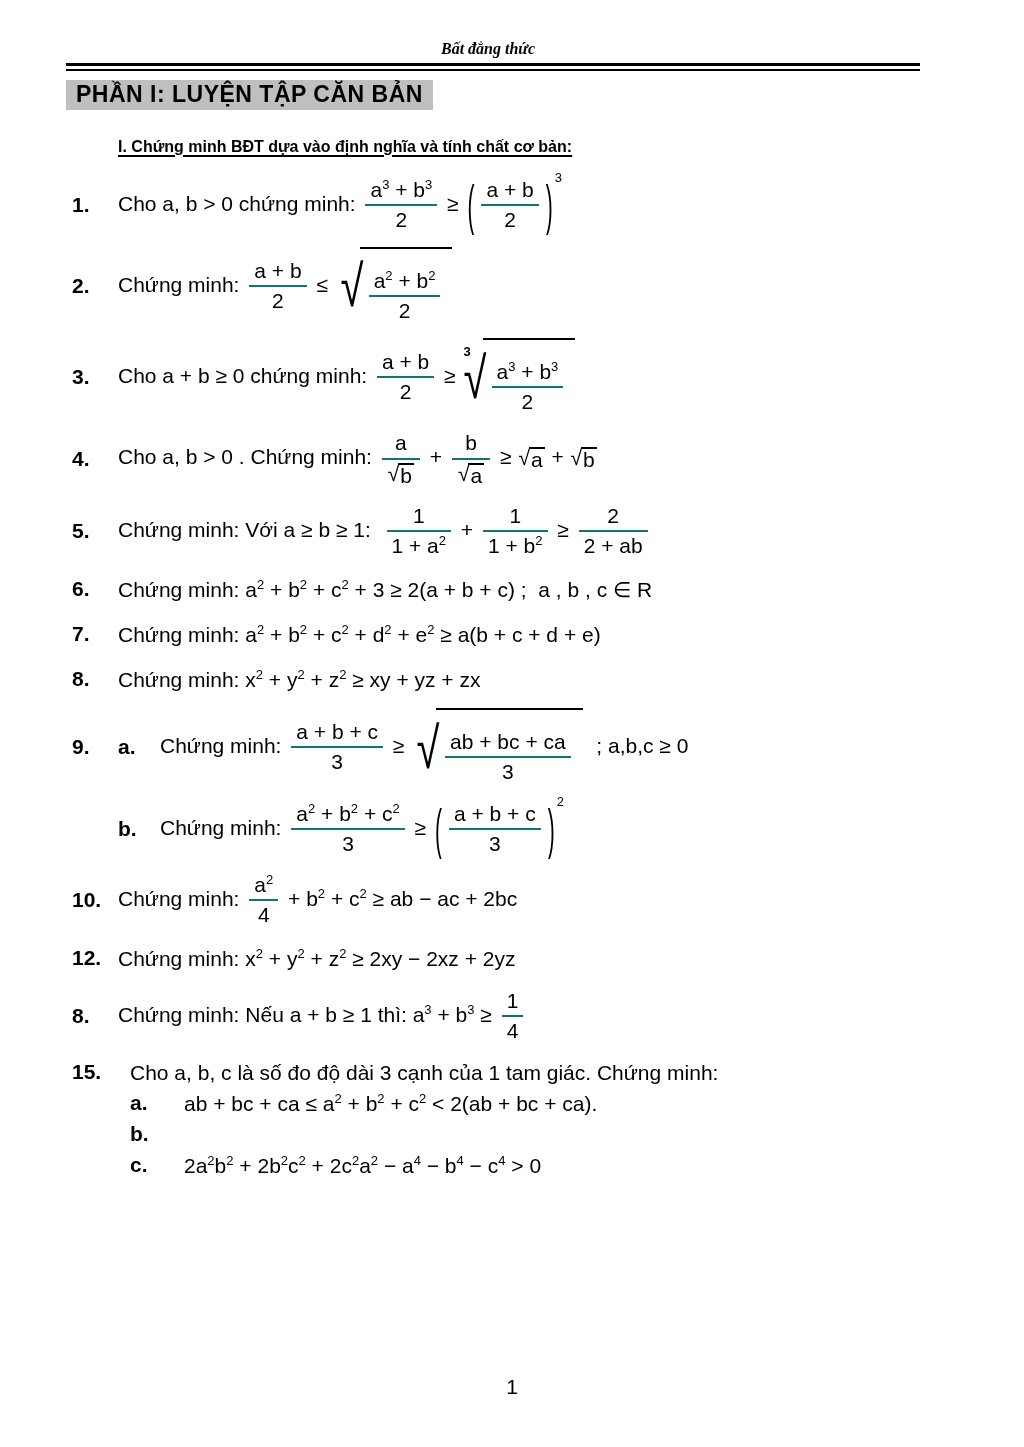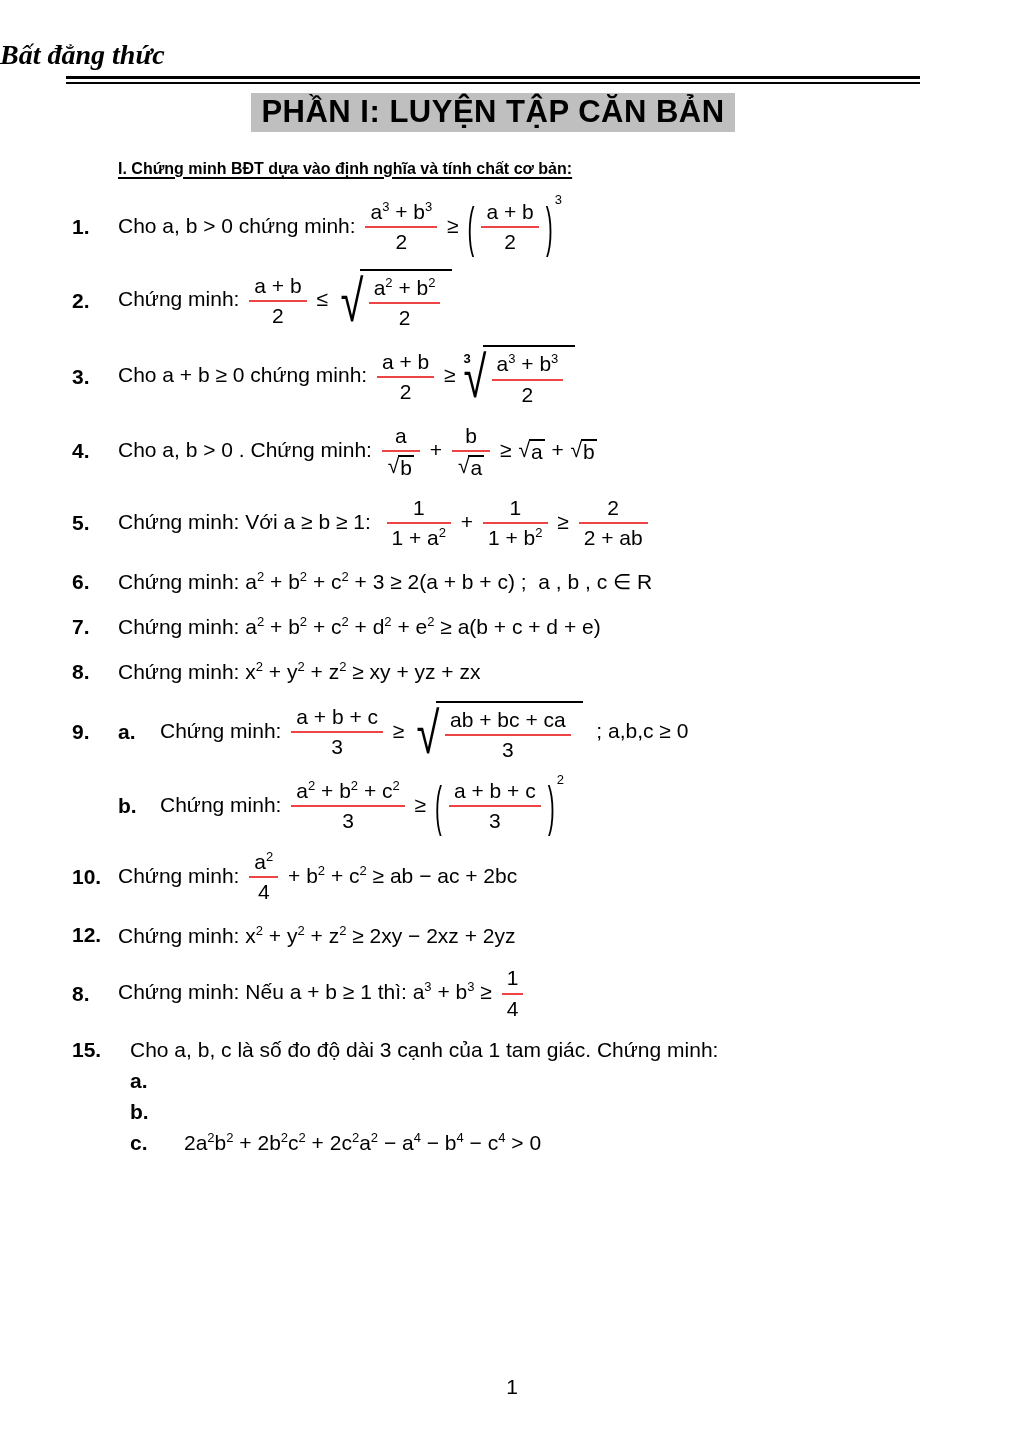--- a/index.html
+++ b/index.html
@@ -1,50 +1,50 @@
 <!DOCTYPE html>
 <html><head>
 <meta charset="utf-8">
 <style>
   * { box-sizing: border-box; }
   html, body { margin: 0; padding: 0; background: #ffffff; }
   body { width: 1024px; height: 1447px; font-family: "Liberation Sans", sans-serif; color: #000; }
   .page { position: relative; width: 1024px; height: 1447px; overflow: hidden; padding-top: 40px; }
 
   .running-title {
-    text-align: left; margin-right: 48px;
+    text-align: center; margin-right: 48px;
     font-family: "Liberation Serif", serif; font-style: italic; font-weight: bold;
-    font-size: 28px; line-height: 1.1;
+    font-size: 16px; line-height: 1.1;
   }
   .double-rule { margin: 5px 104px 0 66px; height: 8px; border-top: 3.5px solid #000; border-bottom: 2px solid #000; }
 
-  .doc-title { margin: 10px 104px 0 66px; text-align: center; font-size: 31px; font-weight: bold; }
+  .doc-title { margin: 10px 104px 0 66px; font-size: 23px; font-weight: bold; }
   .title-highlight { background: #bfbfbf; padding: 1px 10px 3px 10px; letter-spacing: 0.5px; }
 
   .section-heading { margin: 30px 90px 0 118px; font-size: 16px; font-weight: bold; }
   .section-heading .sec-text { text-decoration: underline; text-decoration-thickness: 2px; text-underline-offset: 3px; }
 
   .problems { margin-top: 20px; }
   .prow { display: flex; align-items: center; margin: 0 86px 13px 72px; font-size: 21px; min-height: 32px; }
   .prow.tight { margin-bottom: 3px; min-height: 28px; gap: 12px; }
   .pnum { width: 46px; font-weight: bold; flex-shrink: 0; }
   .slabel { width: 42px; font-weight: bold; flex-shrink: 0; }
   .pbody { flex: 1; line-height: 1.3; }
   .pbody sup { font-size: 13px; }
 
   
   .fr { display: inline-block; vertical-align: middle; text-align: center; margin: 2px 4px; }
-  .fr .n { display: block; padding: 0 5px 2px 5px; border-bottom: 2px solid #ef4444; line-height: 1.15; }
+  .fr .n { display: block; padding: 0 5px 2px 5px; border-bottom: 2px solid #0f766e; line-height: 1.15; }
   .fr .d { display: block; padding: 2px 5px 0 5px; line-height: 1.15; }
 
   
   .sq { display: inline-flex; align-items: center; vertical-align: middle; margin: 0 2px; }
   .rad { display: inline-block; font-size: 58px; line-height: 0.95; font-weight: 300;
          transform: scaleX(0.72); margin-right: -8px; }
-  .sqc { display: inline-block; border-top: 2.5px solid #000; padding: 3px 8px 0 5px; }
+  .sqc { display: inline-block; border-top: 2.5px solid #000; padding: 18px 8px 0 5px; }
   .ri { align-self: flex-start; font-size: 13px; font-weight: bold; margin: 6px -12px 0 0; position: relative; z-index: 1; }
 
   
   .sqi { display: inline-flex; align-items: flex-start; vertical-align: middle; margin: 0 1px; }
   .radi { display: inline-block; line-height: 1.05; }
   .sqci { display: inline-block; border-top: 2px solid #000; padding: 0 2px; line-height: 1.05; margin-left: -1px; }
 
   
   .lp, .rp { display: inline-block; transform: scaleY(2.6); vertical-align: middle;
              font-weight: 300; margin: 0 3px; }
@@ -144,20 +144,21 @@
         <span class="pnum">8.</span>
         <span class="pbody">Chứng minh: Nếu a + b ≥ 1 thì: a<sup>3</sup> + b<sup>3</sup> ≥ <span class="fr"><span class="n">1</span><span class="d">4</span></span></span>
       </div>
       <div class="prow tight">
         <span class="pnum">15.</span>
         <span class="pbody">Cho a, b, c là số đo độ dài 3 cạnh của 1 tam giác. Chứng minh:</span>
       </div>
       <div class="prow tight">
         <span class="pnum"></span>
         <span class="slabel">a.</span>
+        <span class="pbody">ab + bc + ca ≤ a<sup>2</sup> + b<sup>2</sup> + c<sup>2</sup> &lt; 2(ab + bc + ca).</span>
       </div>
       <div class="prow tight">
         <span class="pnum"></span>
         <span class="slabel">b.</span>
       </div>
       <div class="prow tight">
         <span class="pnum"></span>
         <span class="slabel">c.</span>
         <span class="pbody">2a<sup>2</sup>b<sup>2</sup> + 2b<sup>2</sup>c<sup>2</sup> + 2c<sup>2</sup>a<sup>2</sup> − a<sup>4</sup> − b<sup>4</sup> − c<sup>4</sup> &gt; 0</span>
       </div>

